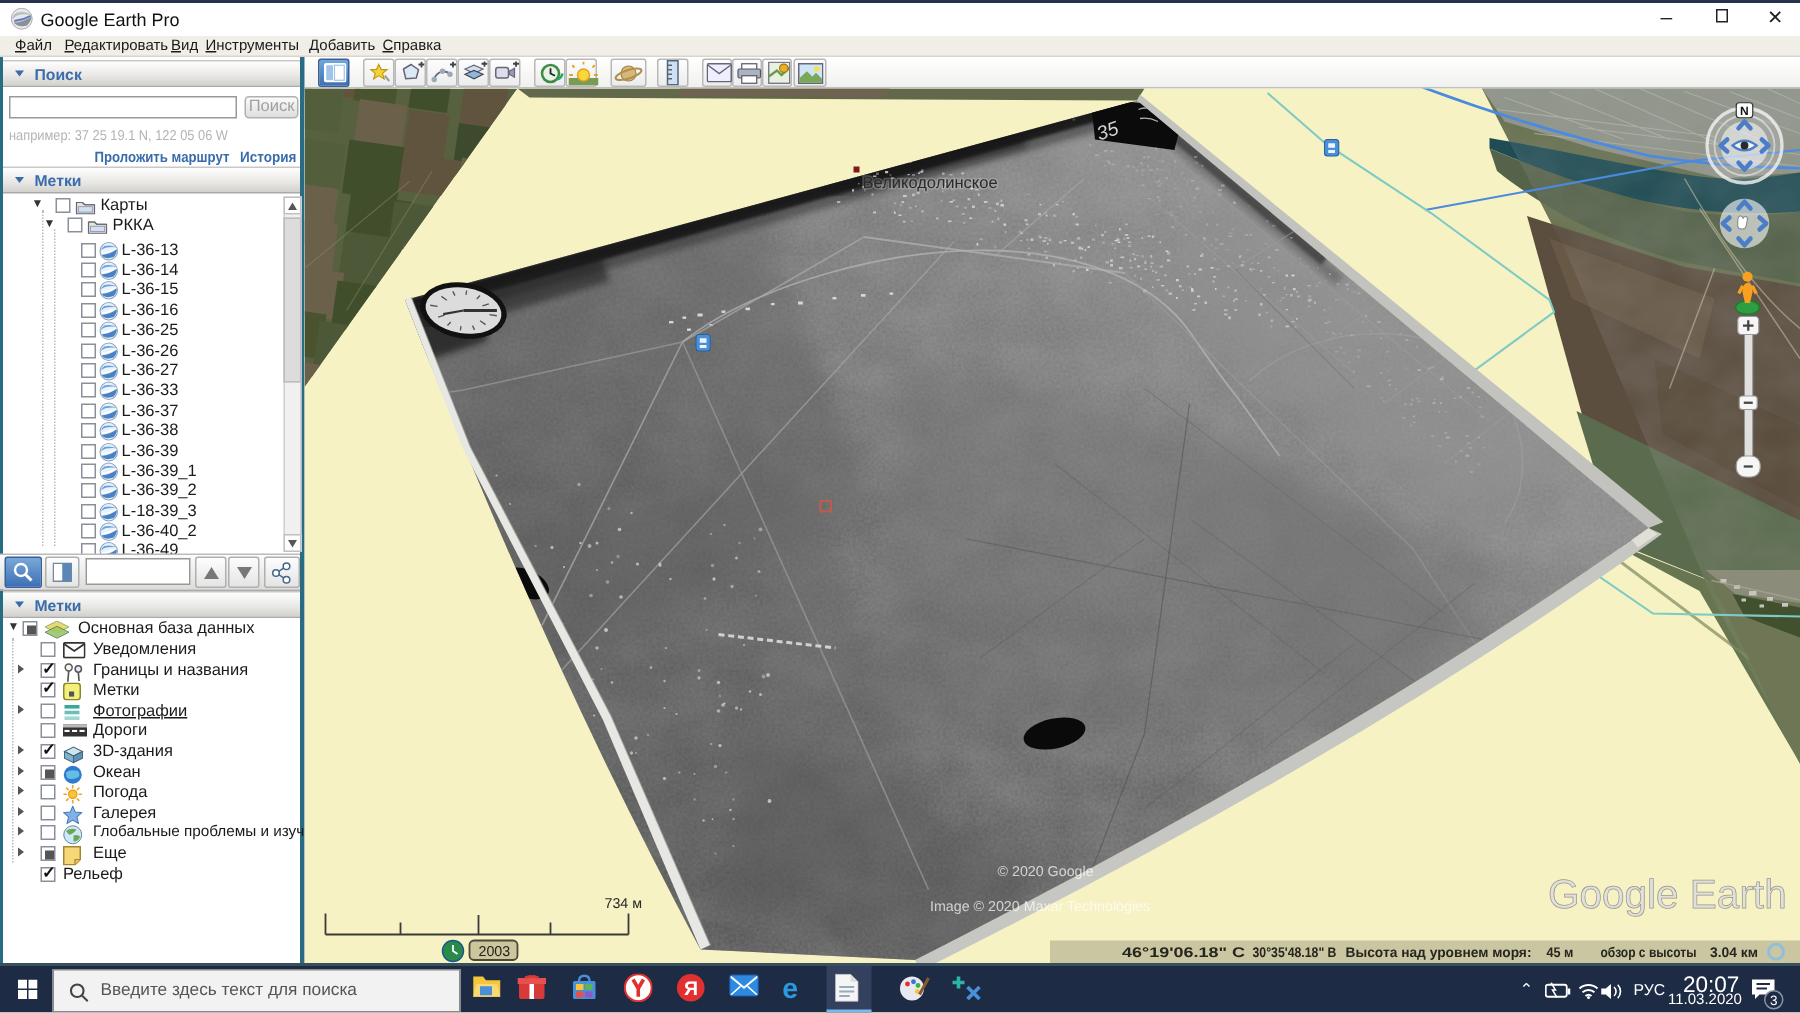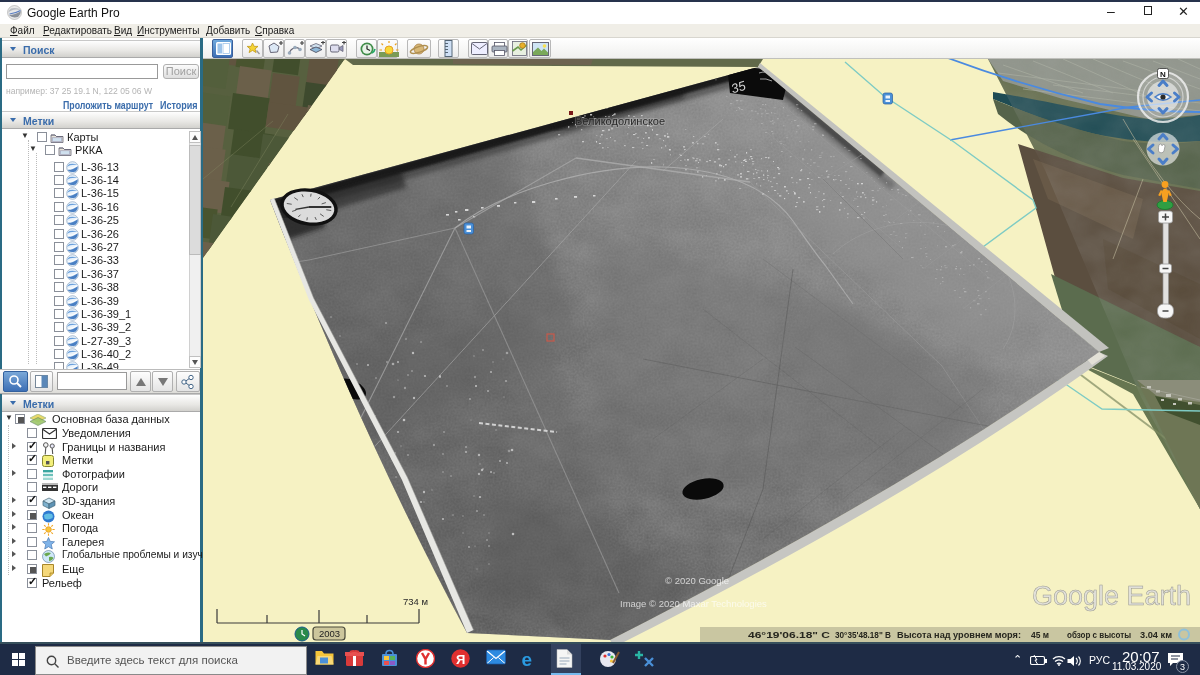--- a/index.html
+++ b/index.html
@@ -264,21 +264,21 @@
     <path d="M2 7.8 Q7 7.2 11.6 4.6" stroke="#fff" stroke-width="1" fill="none"></path>
   </svg>
 <div class="tl" style="left:81px;top:321px">L-36-39_2</div>
 <span style="position:absolute;left:54px;top:336px;width:10px;height:10px;background:#fff;border:1px solid #8a8f99"></span>
 <svg width="13" height="13" viewBox="0 0 13 13" style="position:absolute;left:66px;top:335px">
     <circle cx="6.5" cy="6.5" r="5.8" fill="#e8f2fb" stroke="#8aa4c0" stroke-width="0.7"></circle>
     <path d="M1.2 6 Q4 3.2 11.5 3.8 Q8 2.2 3.5 3 Q1.8 4.2 1.2 6Z" fill="#6aa0dc"></path>
     <path d="M1.8 8.8 Q6.5 9 11.8 5.2 Q12.2 7.6 9.8 10.4 Q5 12 2.6 10Z" fill="#4a80c4"></path>
     <path d="M2 7.8 Q7 7.2 11.6 4.6" stroke="#fff" stroke-width="1" fill="none"></path>
   </svg>
-<div class="tl" style="left:81px;top:335px">L-27-39_3</div>
+<div class="tl" style="left:81px;top:335px">L-18-39_3</div>
 <span style="position:absolute;left:54px;top:349px;width:10px;height:10px;background:#fff;border:1px solid #8a8f99"></span>
 <svg width="13" height="13" viewBox="0 0 13 13" style="position:absolute;left:66px;top:348px">
     <circle cx="6.5" cy="6.5" r="5.8" fill="#e8f2fb" stroke="#8aa4c0" stroke-width="0.7"></circle>
     <path d="M1.2 6 Q4 3.2 11.5 3.8 Q8 2.2 3.5 3 Q1.8 4.2 1.2 6Z" fill="#6aa0dc"></path>
     <path d="M1.8 8.8 Q6.5 9 11.8 5.2 Q12.2 7.6 9.8 10.4 Q5 12 2.6 10Z" fill="#4a80c4"></path>
     <path d="M2 7.8 Q7 7.2 11.6 4.6" stroke="#fff" stroke-width="1" fill="none"></path>
   </svg>
 <div class="tl" style="left:81px;top:348px">L-36-40_2</div>
 <span style="position:absolute;left:54px;top:362px;width:10px;height:10px;background:#fff;border:1px solid #8a8f99"></span>
 <svg width="13" height="13" viewBox="0 0 13 13" style="position:absolute;left:66px;top:361px">
@@ -358,21 +358,21 @@
     <rect x="4" y="6" width="3.4" height="3.4" fill="#555"></rect>
   </svg>
 <div class="tl" style="left:62px;top:454px;">Метки</div>
 <div style="position:absolute;left:12px;top:470px;width:0;height:0;border-left:4px solid #555;border-top:3.5px solid transparent;border-bottom:3.5px solid transparent"></div>
 <span style="position:absolute;left:27px;top:469px;width:10px;height:10px;background:#fff;border:1px solid #8a8f99"></span>
 <svg width="12" height="12" viewBox="0 0 12 12" style="position:absolute;left:42px;top:469px">
     <rect x="1" y="1" width="10" height="2.4" fill="#3aa6a0"></rect>
     <rect x="1" y="4.8" width="10" height="2.4" fill="#6cc0ba"></rect>
     <rect x="1" y="8.6" width="10" height="2.4" fill="#9fd8d2"></rect>
   </svg>
-<div class="tl" style="left:62px;top:468px;">Фотографии</div>
+<div class="tl" style="left:62px;top:468px;text-decoration:underline;">Фотографии</div>
 <span style="position:absolute;left:27px;top:482px;width:10px;height:10px;background:#fff;border:1px solid #8a8f99"></span>
 <svg width="16" height="10" viewBox="0 0 16 10" style="position:absolute;left:42px;top:482px">
     <rect x="0" y="1" width="16" height="8" fill="#333"></rect>
     <rect x="0" y="1" width="16" height="2" fill="#bbb"></rect>
     <rect x="1" y="4.6" width="3.4" height="1.4" fill="#fff"></rect>
     <rect x="6" y="4.6" width="3.4" height="1.4" fill="#fff"></rect>
     <rect x="11" y="4.6" width="3.4" height="1.4" fill="#fff"></rect>
   </svg>
 <div class="tl" style="left:62px;top:481px;">Дороги</div>
 <div style="position:absolute;left:12px;top:497px;width:0;height:0;border-left:4px solid #555;border-top:3.5px solid transparent;border-bottom:3.5px solid transparent"></div>

